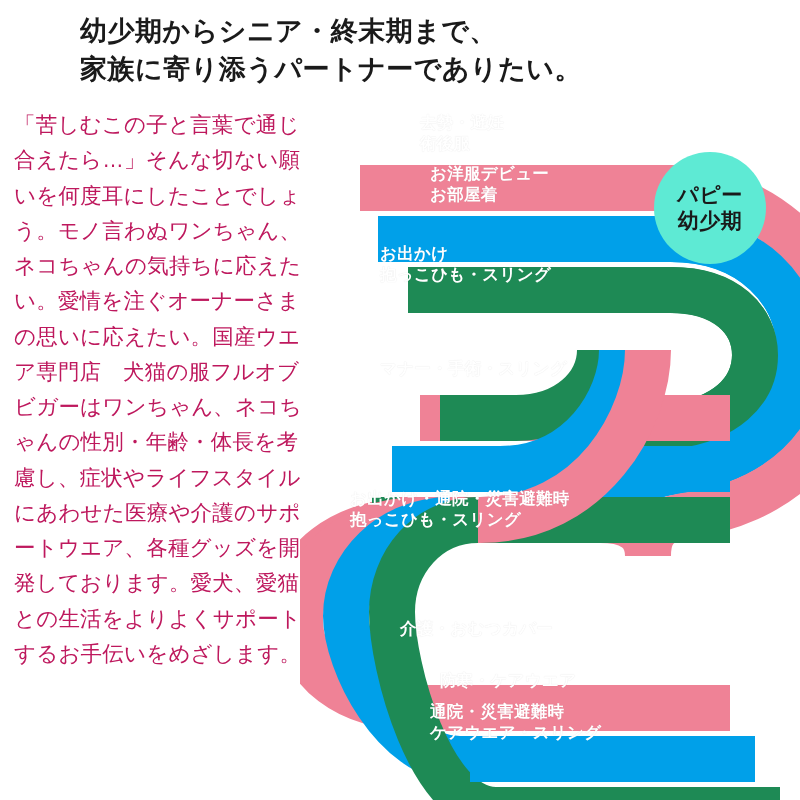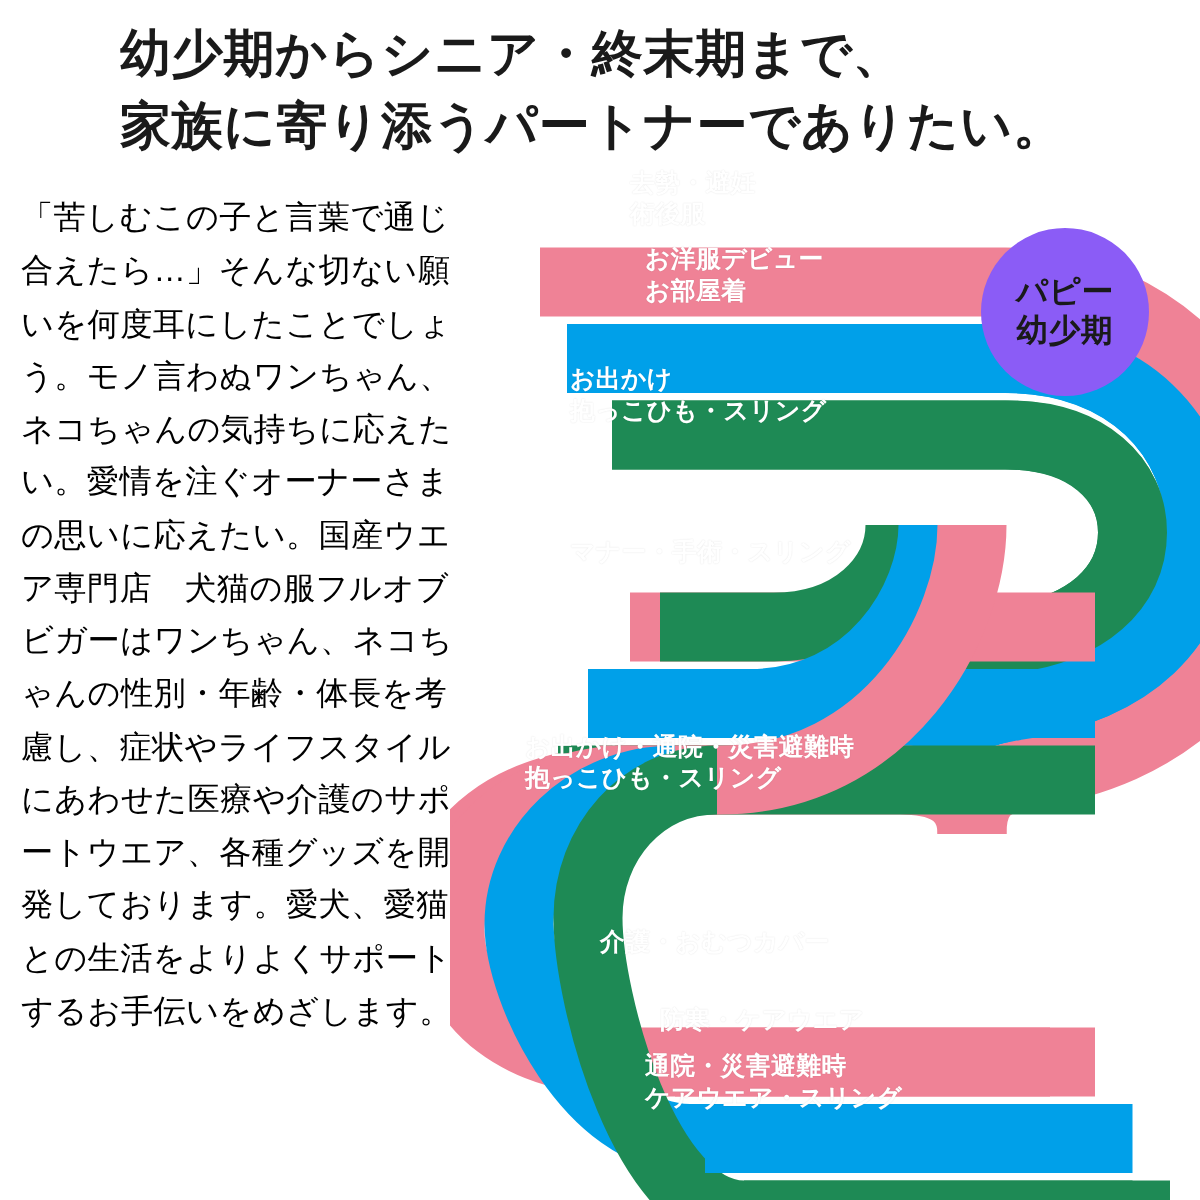--- a/index.html
+++ b/index.html
@@ -18,39 +18,38 @@
     position: relative;
     width: 800px;
     height: 800px;
   }
   
   .headline {
     position: absolute;
     left: 80px;
     top: 12px;
     width: 700px;
-    font-size: 34px;
+    font-size: 27px;
     font-weight: bold;
     line-height: 1.42;
     letter-spacing: 0.5px;
     color: #1a1a1a;
     white-space: pre-line;
   }
   
   .bodycopy {
     position: absolute;
     left: 14px;
     top: 108px;
     width: 290px;
     font-size: 21.5px;
     line-height: 1.64;
     letter-spacing: 0.2px;
-    color: #000000;
+    color: #be185d;
     white-space: pre-line;
-    margin-top: 20px;
   }
   
   .diagram {
     position: absolute;
     left: 300px;
     top: 100px;
     width: 500px;
     height: 700px;
   }
   .diagram svg {
@@ -62,21 +61,21 @@
     font-weight: bold;
     font-size: 16.5px;
     line-height: 1.28;
     white-space: pre-line;
     letter-spacing: 0.3px;
     text-shadow: 0 0 1px rgba(0,0,0,0.12);
   }
   .stagebubble {
     position: absolute;
     border-radius: 50%;
-    background: #8b5cf6;
+    background: #5eead4;
     display: flex;
     align-items: center;
     justify-content: center;
     text-align: center;
     font-weight: bold;
     font-size: 21px;
     line-height: 1.26;
     color: #1a1a1a;
     white-space: pre-line;
     letter-spacing: 0.5px;

